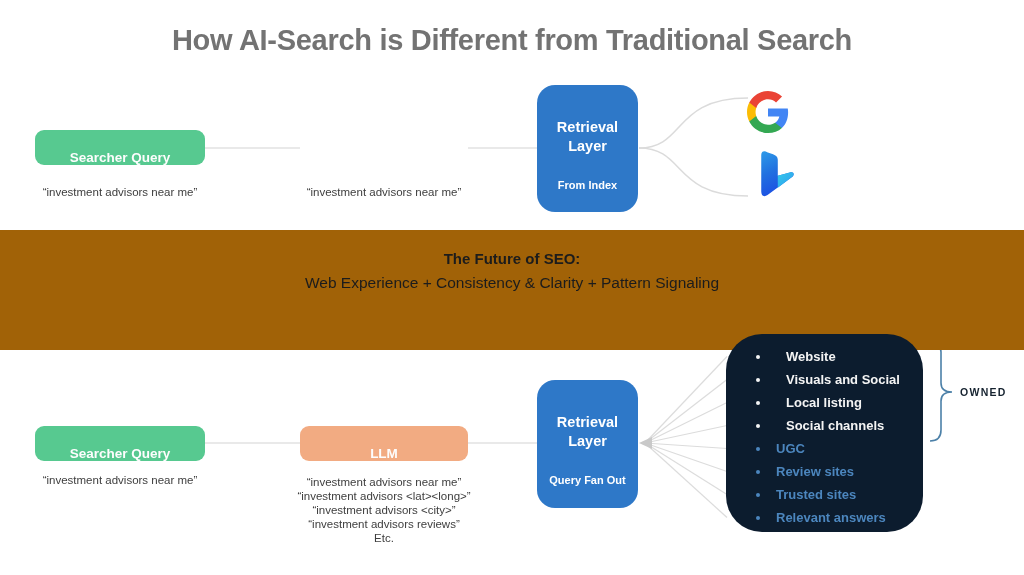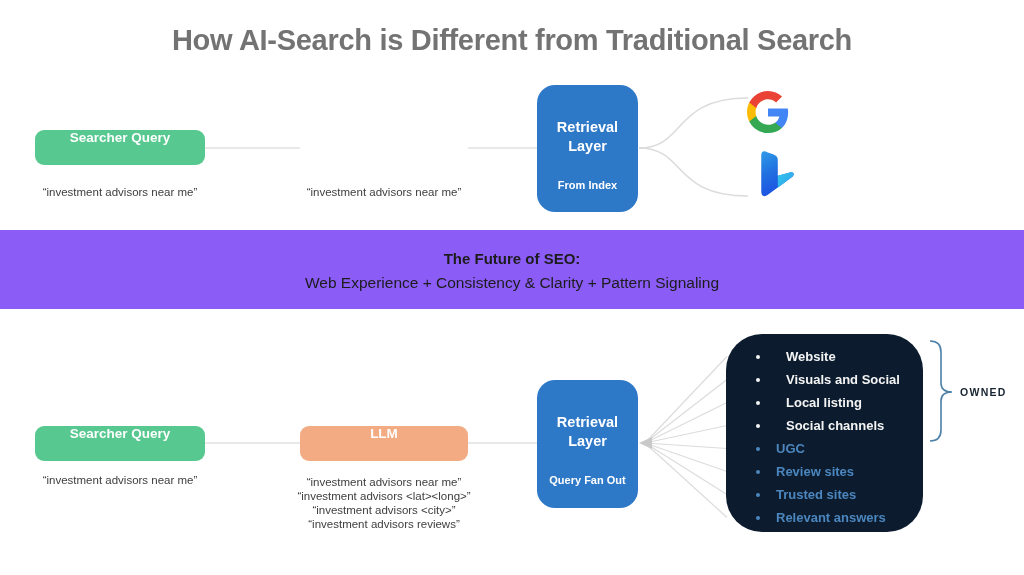--- a/index.html
+++ b/index.html
@@ -2,35 +2,35 @@
 <html><head>
 <meta charset="utf-8">
 <style>
   * { margin:0; padding:0; box-sizing:border-box; }
   body { background:#fff; font-family:"Liberation Sans","DejaVu Sans",sans-serif; }
   .stage { position:relative; width:1024px; height:575px; background:#ffffff; overflow:hidden; }
 
   .title { position:absolute; top:24px; left:0; width:1024px; text-align:center;
            font-size:29px; font-weight:600; color:#737373; letter-spacing:-0.3px; }
 
-  .pill { position:absolute; height:35px; border-radius:9px; display:flex; align-items:flex-start;
+  .pill { position:absolute; height:35px; border-radius:9px; display:flex; align-items:flex-end;
           justify-content:center; color:#fdfdfd; font-size:13.5px; font-weight:600; }
   .pill.green  { background:#57C990; }
   .pill.orange { background:#F2AB82; }
 
   .quote { position:absolute; text-align:center; font-size:11.5px; color:#3E3E3E; font-weight:500; }
 
   .bigbox { position:absolute; width:101px; border-radius:18px; background:#2E78C8; color:#fff;
             text-align:center; padding-top:33px; }
   .bigbox .bb-title { font-size:14.5px; font-weight:600; line-height:19px; }
   .bigbox .bb-sub   { font-size:11px; font-weight:600; margin-top:23px; }
 
   .connector { position:absolute; height:2px; background:#E9E9E9; }
 
-  .banner { position:absolute; left:0; top:230px; width:1024px; height:79px; background:#8b5cf6;
+  .banner { position:absolute; left:0; top:230px; width:1024px; height:120px; background:#a16207;
             text-align:center; padding-top:18px; color:#1C1C1C; }
   .banner .b-head { font-size:15px; font-weight:700; line-height:21px; }
   .banner .b-sub  { font-size:15.5px; font-weight:400; line-height:27px; }
 
   .llm-examples { position:absolute; left:264px; top:475px; width:240px; text-align:center;
                   font-size:11.5px; line-height:14px; color:#3E3E3E; font-weight:500; }
 
   .darkbox { position:absolute; left:726px; top:334px; width:197px; height:198px;
              border-radius:36px; background:#0C1C2E; padding-top:11px; }
   .src-item { display:flex; align-items:center; height:23px; padding-left:30px;
@@ -126,20 +126,21 @@
   <div class="quote" style="left:20px; top:474px; width:200px;">“investment advisors near me”</div>
 
   <div class="pill orange" style="left:300px; top:426px; width:168px;">
     <span>LLM</span>
   </div>
   <div class="llm-examples">
     <div>“investment advisors near me”</div>
     <div>“investment advisors &lt;lat&gt;&lt;long&gt;”</div>
     <div>“investment advisors &lt;city&gt;”</div>
     <div>“investment advisors reviews”</div>
+    <div>Etc.</div>
   </div>
 
   <div class="bigbox" style="left:537px; top:380px; height:128px;">
     <div class="bb-title">
       <div>Retrieval</div>
       <div>Layer</div>
     </div>
     <div class="bb-sub">Query Fan Out</div>
   </div>
 

